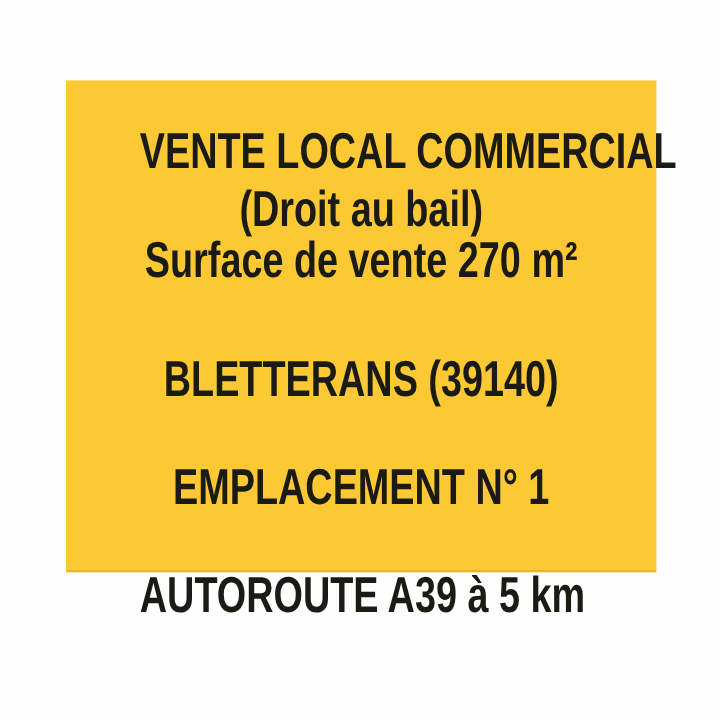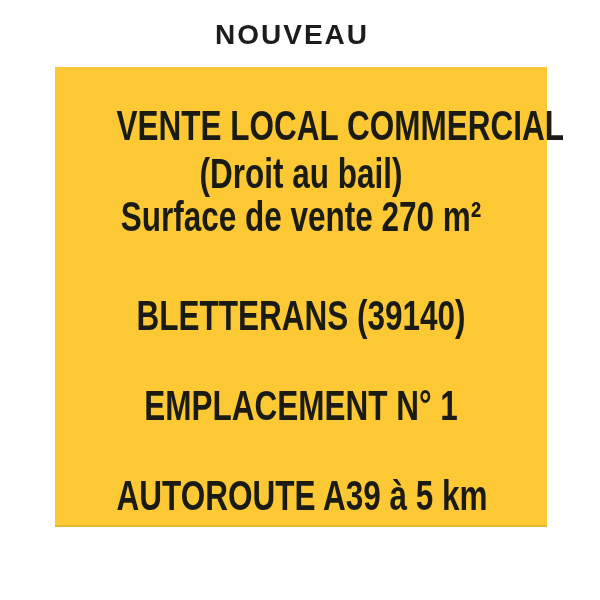--- a/index.html
+++ b/index.html
@@ -26,21 +26,21 @@
     font-size: 28px;
     font-weight: 700;
     letter-spacing: 2px;
     color: #1c1c1c;
   }
   .sign-panel {
     position: absolute;
     left: 55px;
     top: 67px;
     width: 492px;
-    height: 460px;
+    height: 410px;
     box-shadow: inset 0 -2px 0 rgba(120, 90, 0, 0.15),
                 inset 0 1px 0 rgba(255, 255, 255, 0.08);
   }
   .sign-line {
     position: absolute;
     left: 0;
     right: 0;
     text-align: center;
     font-size: 42px;
     font-weight: 700;
@@ -55,21 +55,20 @@
   .line-2 { top: 129px; }
   .line-3 { top: 228px; }
   .line-4 { top: 318px; }
   .line-5 { top: 408px; }
 </style>
 </head>
 <body>
 
 <div class="canvas">
 
-  <div class="nouveau">NOUVEAU</div>
 
   <div class="sign-panel" style="background-color: rgb(252, 201, 52); color: rgb(27, 27, 22);">
 
     <div class="sign-line line-0">VENTE LOCAL COMMERCIAL</div>
 
     <div class="sign-line line-1">(Droit au bail)</div>
 
     <div class="sign-line line-2">Surface de vente 270 m²</div>
 
     <div class="sign-line line-3">BLETTERANS (39140)</div>

